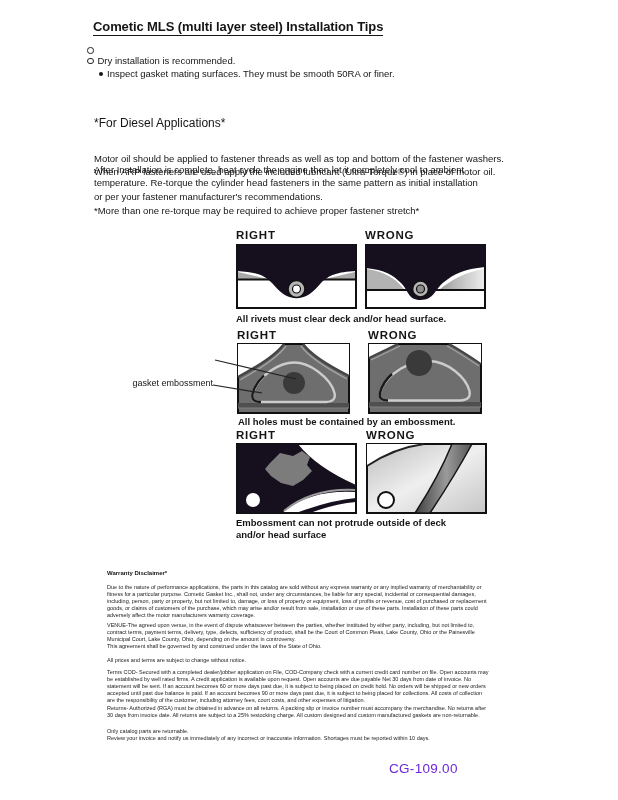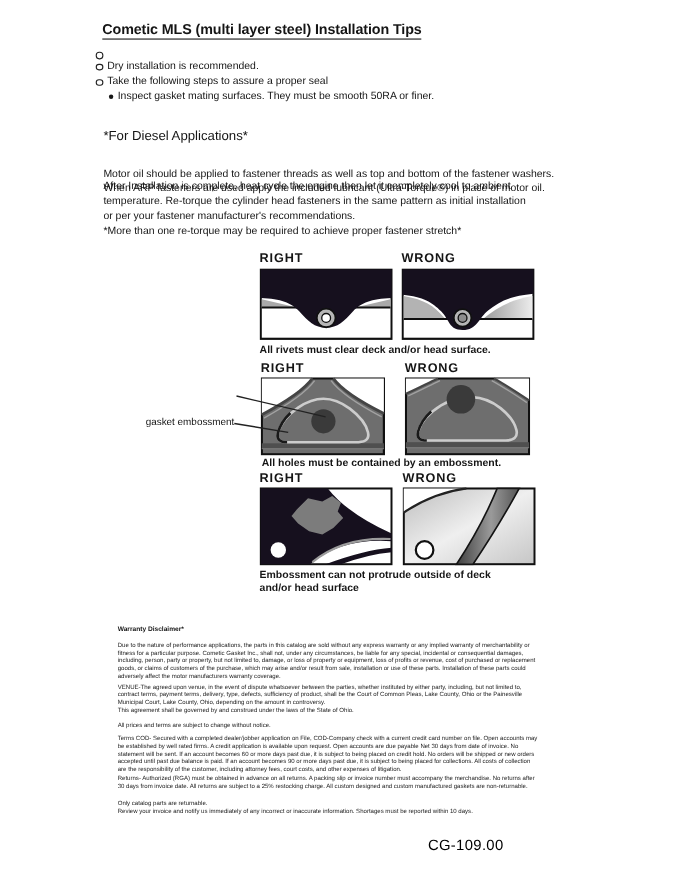--- a/index.html
+++ b/index.html
@@ -32,40 +32,36 @@
   svg{display:block;}
   
   .legal-h{left:107px;top:570px;font-size:6px;font-weight:bold;}
   .legal{font-size:5.5px;line-height:6.9px;width:430px;color:#222;}
   .lp1{left:107px;top:584px;}
   .lp2{left:107px;top:622px;}
   .lp3{left:107px;top:657px;}
   .lp4{left:107px;top:669px;}
   .lp5{left:107px;top:705px;}
   .lp6{left:107px;top:728px;}
-  .pagenum{left:389px;top:761px;font-size:13.5px;letter-spacing:0.3px;color:#000000;}
+  .pagenum{left:389px;top:761px;font-size:13.5px;letter-spacing:0.3px;color:#6d28d9;}
 </style>
 </head>
 <body>
 
 <div class="page">
 
   <div class="abs title"><span>Cometic MLS (multi layer steel) Installation Tips</span></div>
 
   <div class="abs bullets">
     <div class="brow">
         <span class="mk"></span>
       </div>
     <div class="brow">
         <span class="mk"></span>
         <span>Dry installation is recommended.</span>
-      </div>
-    <div class="brow">
-        <span class="mk"></span>
-        <span>Take the following steps to assure a proper seal</span>
       </div>
     <div class="brow sub">
         <span class="mk"></span>
         <span>Inspect gasket mating surfaces.  They must be smooth 50RA or finer.</span>
       </div>
   </div>
 
   <div class="abs diesel-h">*For Diesel Applications*</div>
   <div class="abs para p1 multiline">Motor oil should be applied to fastener threads as well as top and bottom of the fastener washers.
 When ARP fasteners are used apply the included lubricant (Ultra-Torque®) in place of motor oil.</div>

